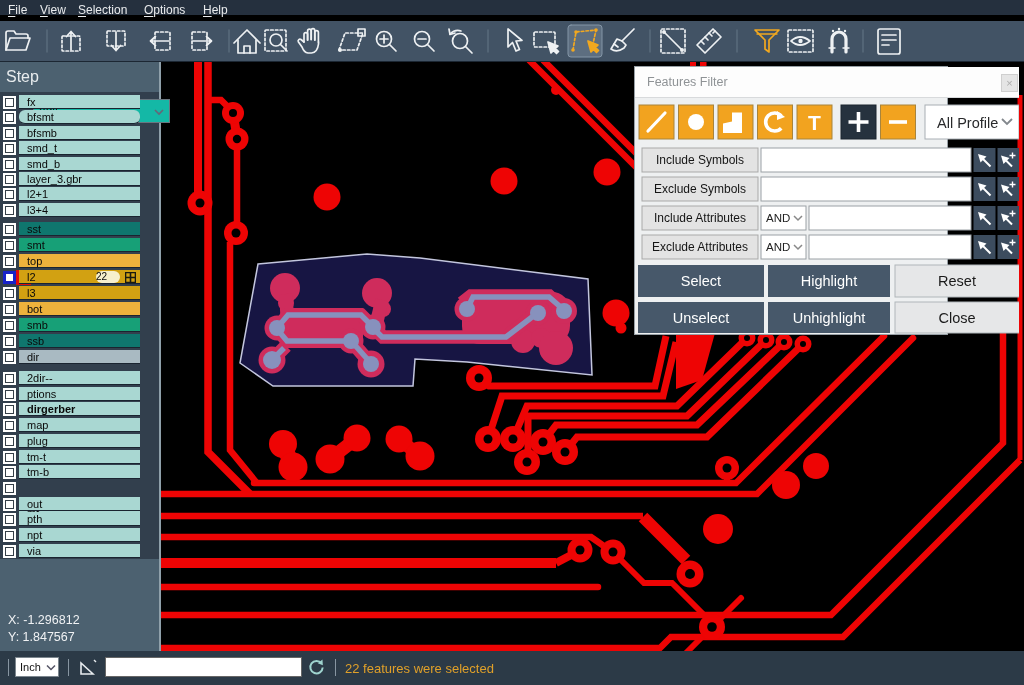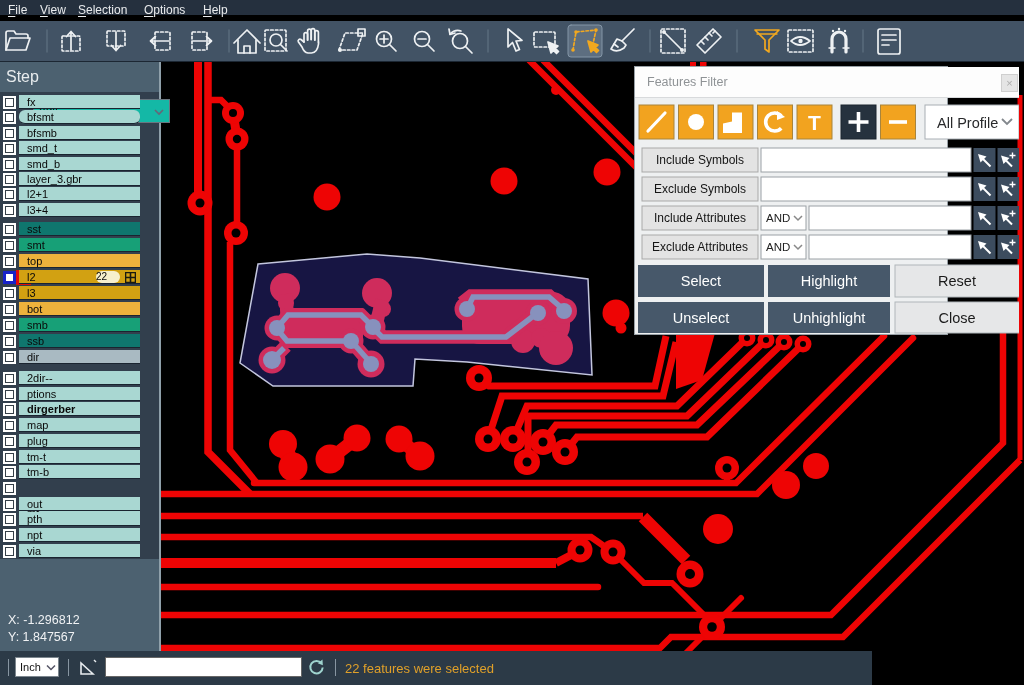--- a/index.html
+++ b/index.html
@@ -6,21 +6,21 @@
     font-family:"Liberation Sans",sans-serif;background:#000;}
   .abs{position:absolute;}
   #menubar{position:absolute;left:0;top:0;width:1024px;height:15px;background:#25303e;
     color:#e8eaec;font-size:12px;}
   #menubar span{position:absolute;top:3px;}
   #menubar u{text-decoration:underline;text-underline-offset:2px;}
   #toolbar{position:absolute;left:0;top:21px;width:1024px;height:40px;background:#42536555;
     background:#425365;border-bottom:1px solid #1c2733;}
   #panel{position:absolute;left:0;top:62px;width:161px;height:589px;background:#4c6170;}
   #canvas{position:absolute;left:161px;top:62px;width:863px;height:589px;background:#000;}
-  #statusbar{position:absolute;left:0;top:651px;width:872px;height:34px;background:#2c3a47;}
+  #statusbar{position:absolute;left:0;top:651px;width:1024px;height:34px;background:#2c3a47;}
   #dialog{position:absolute;left:634px;top:66px;width:314px;height:269px;background:#eef0f1;
     border:1px solid #98a0a6;box-sizing:border-box;}
   .bar{position:absolute;left:19px;width:121px;height:14px;font-size:11px;color:#0a0a0a;
     line-height:14px;padding-left:8px;box-sizing:border-box;border-bottom:1px solid #1a2430;}
   .cb{position:absolute;left:3px;width:13px;height:13px;background:#fff;box-sizing:border-box;}
   .cb i{position:absolute;left:2px;top:2px;right:2px;bottom:2px;border:1.5px solid #353f48;}
   .teal{background:#a9d7d2;}
   .white{background:#0f766e;}
   .green{background:#17a077;}
   .amber{background:#edb23c;}

